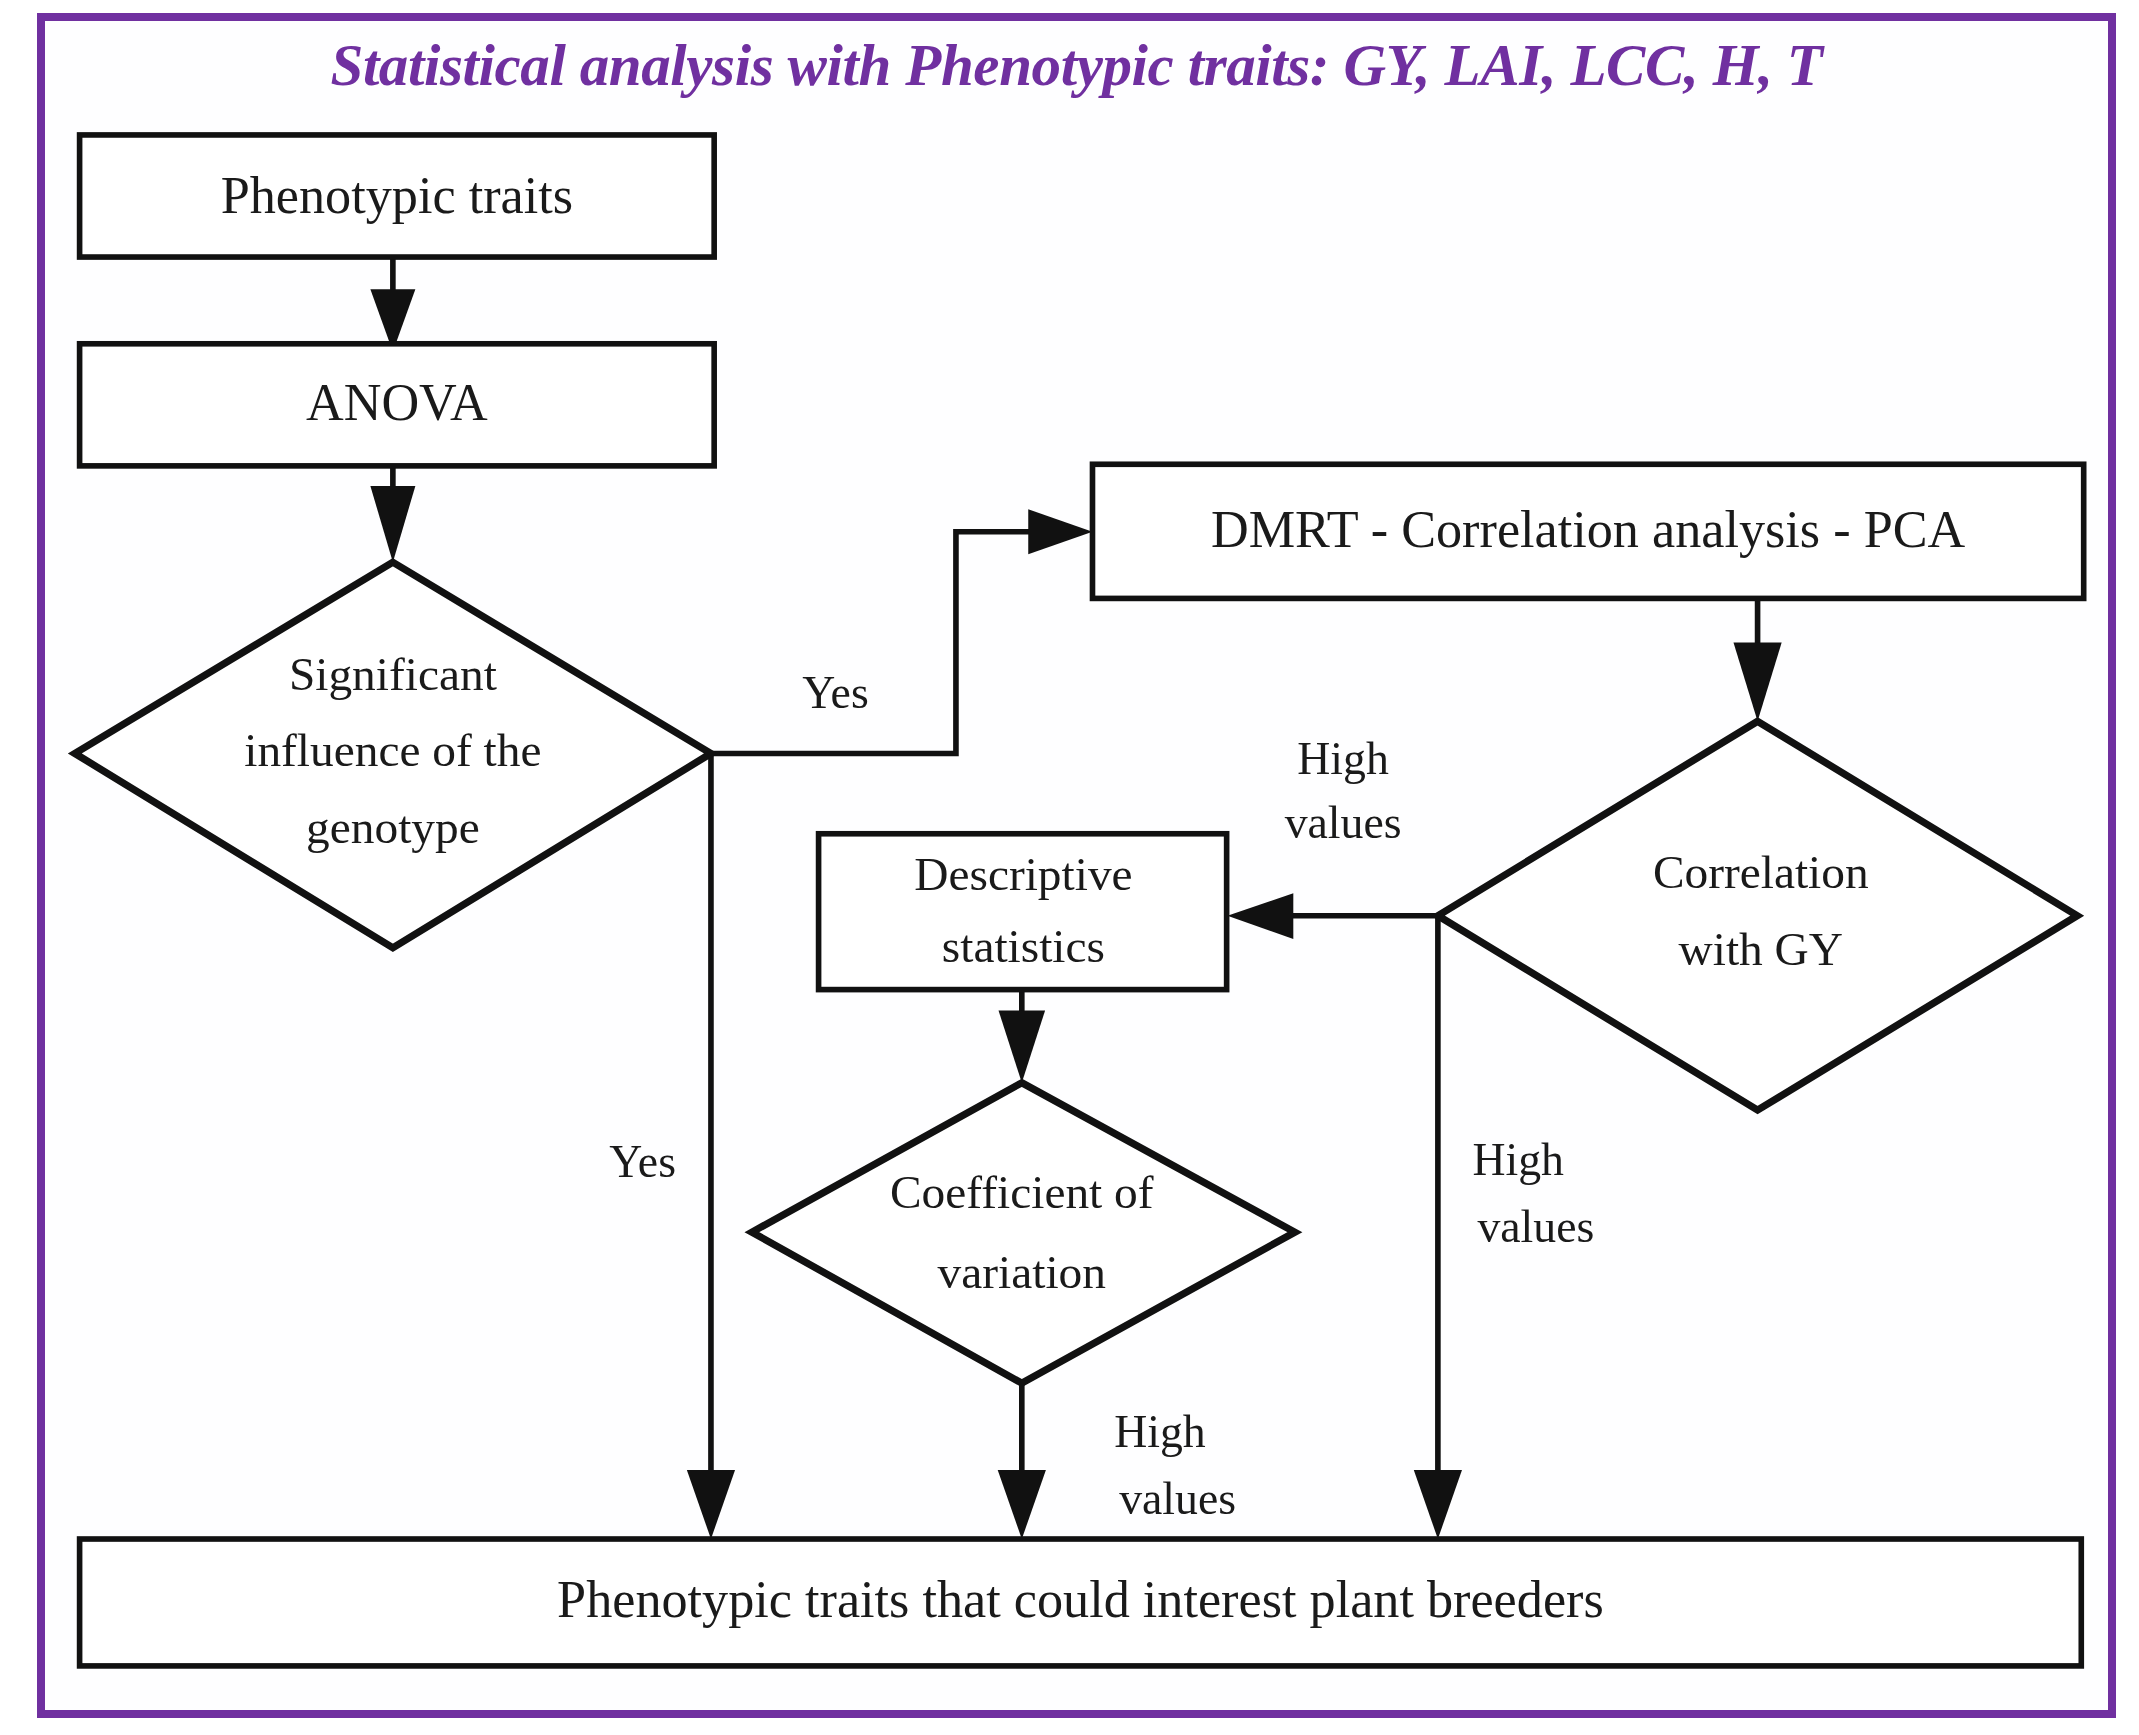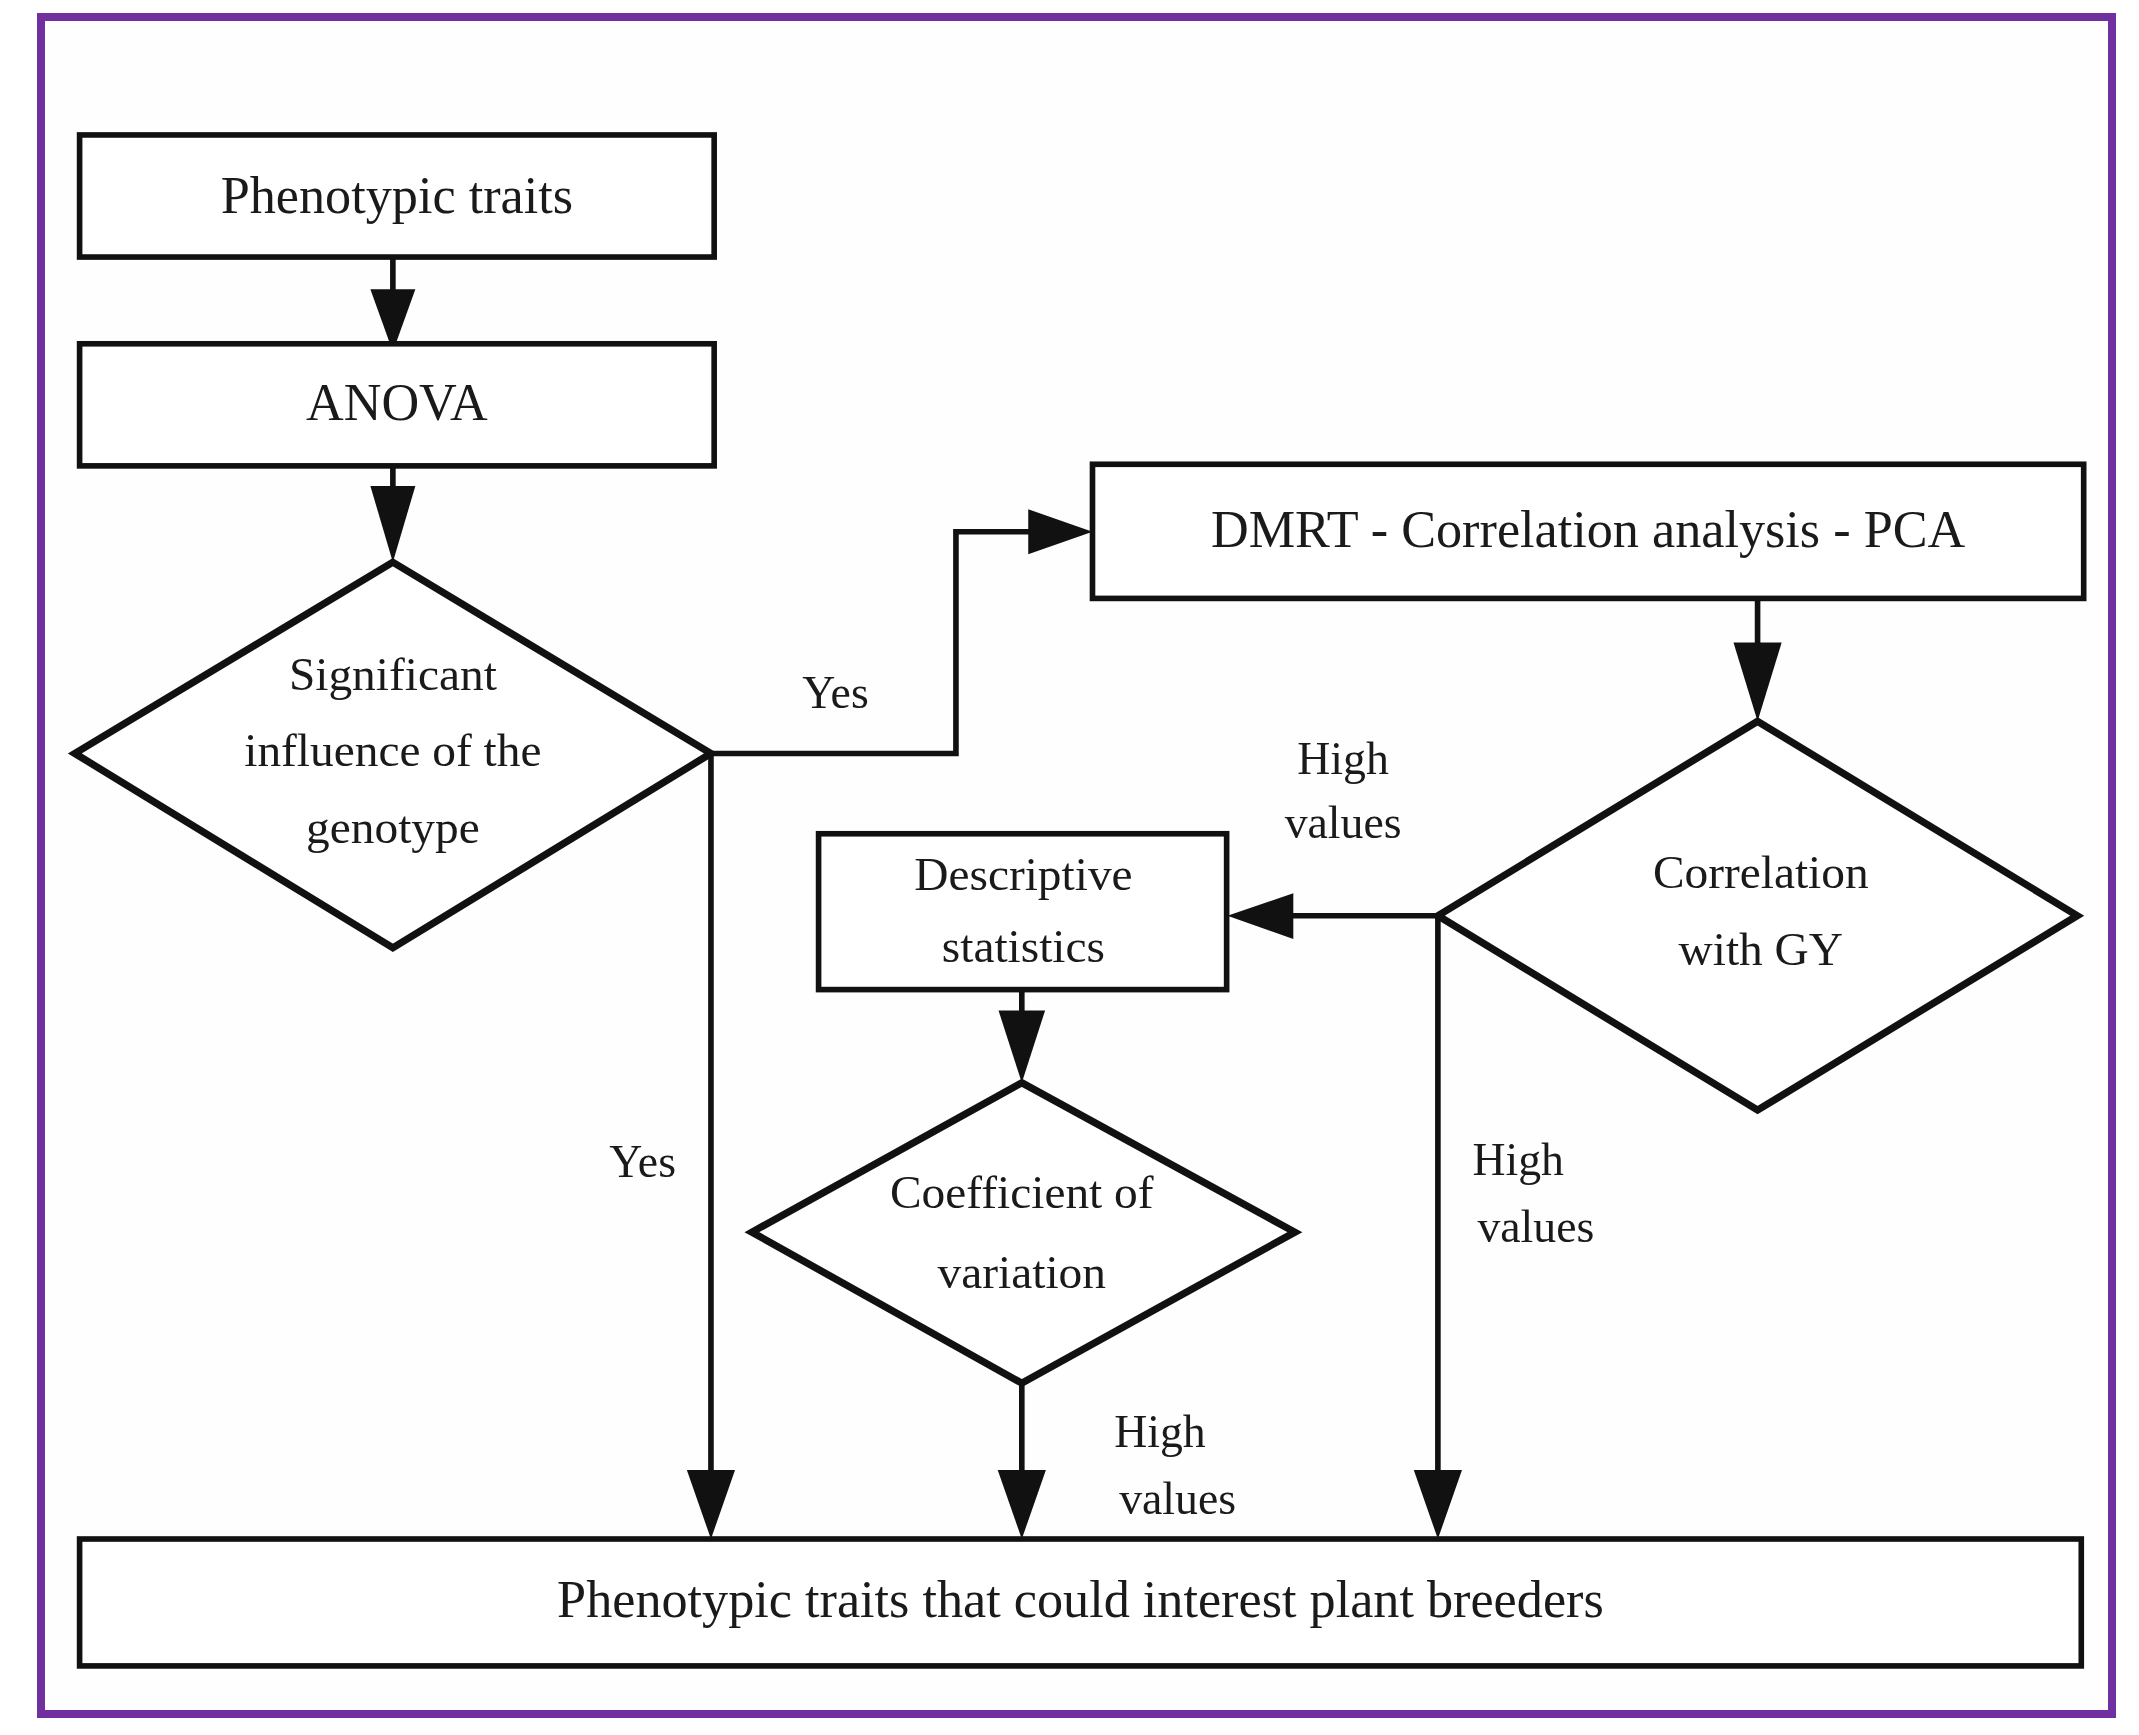--- a/index.html
+++ b/index.html
@@ -91,20 +91,21 @@
     fill: #111111;
   }
 </style>
 </head>
 <body>
 
 <div id="frame">
 
   <div id="purple-border"></div>
 
+  <div id="diagram-title">Statistical analysis with Phenotypic traits: GY, LAI, LCC, H, T</div>
 
   <svg id="flow-svg" width="2140" height="1735" viewBox="0 0 2664 2160">
 
     <g>
       <line class="conn" x1="489" y1="320" x2="489" y2="398"></line>
       <polygon class="arrowhead" points="489,438 461,360 517,360"></polygon>
     </g>
 
     <g>
       <line class="conn" x1="489" y1="578" x2="489" y2="650"></line>

